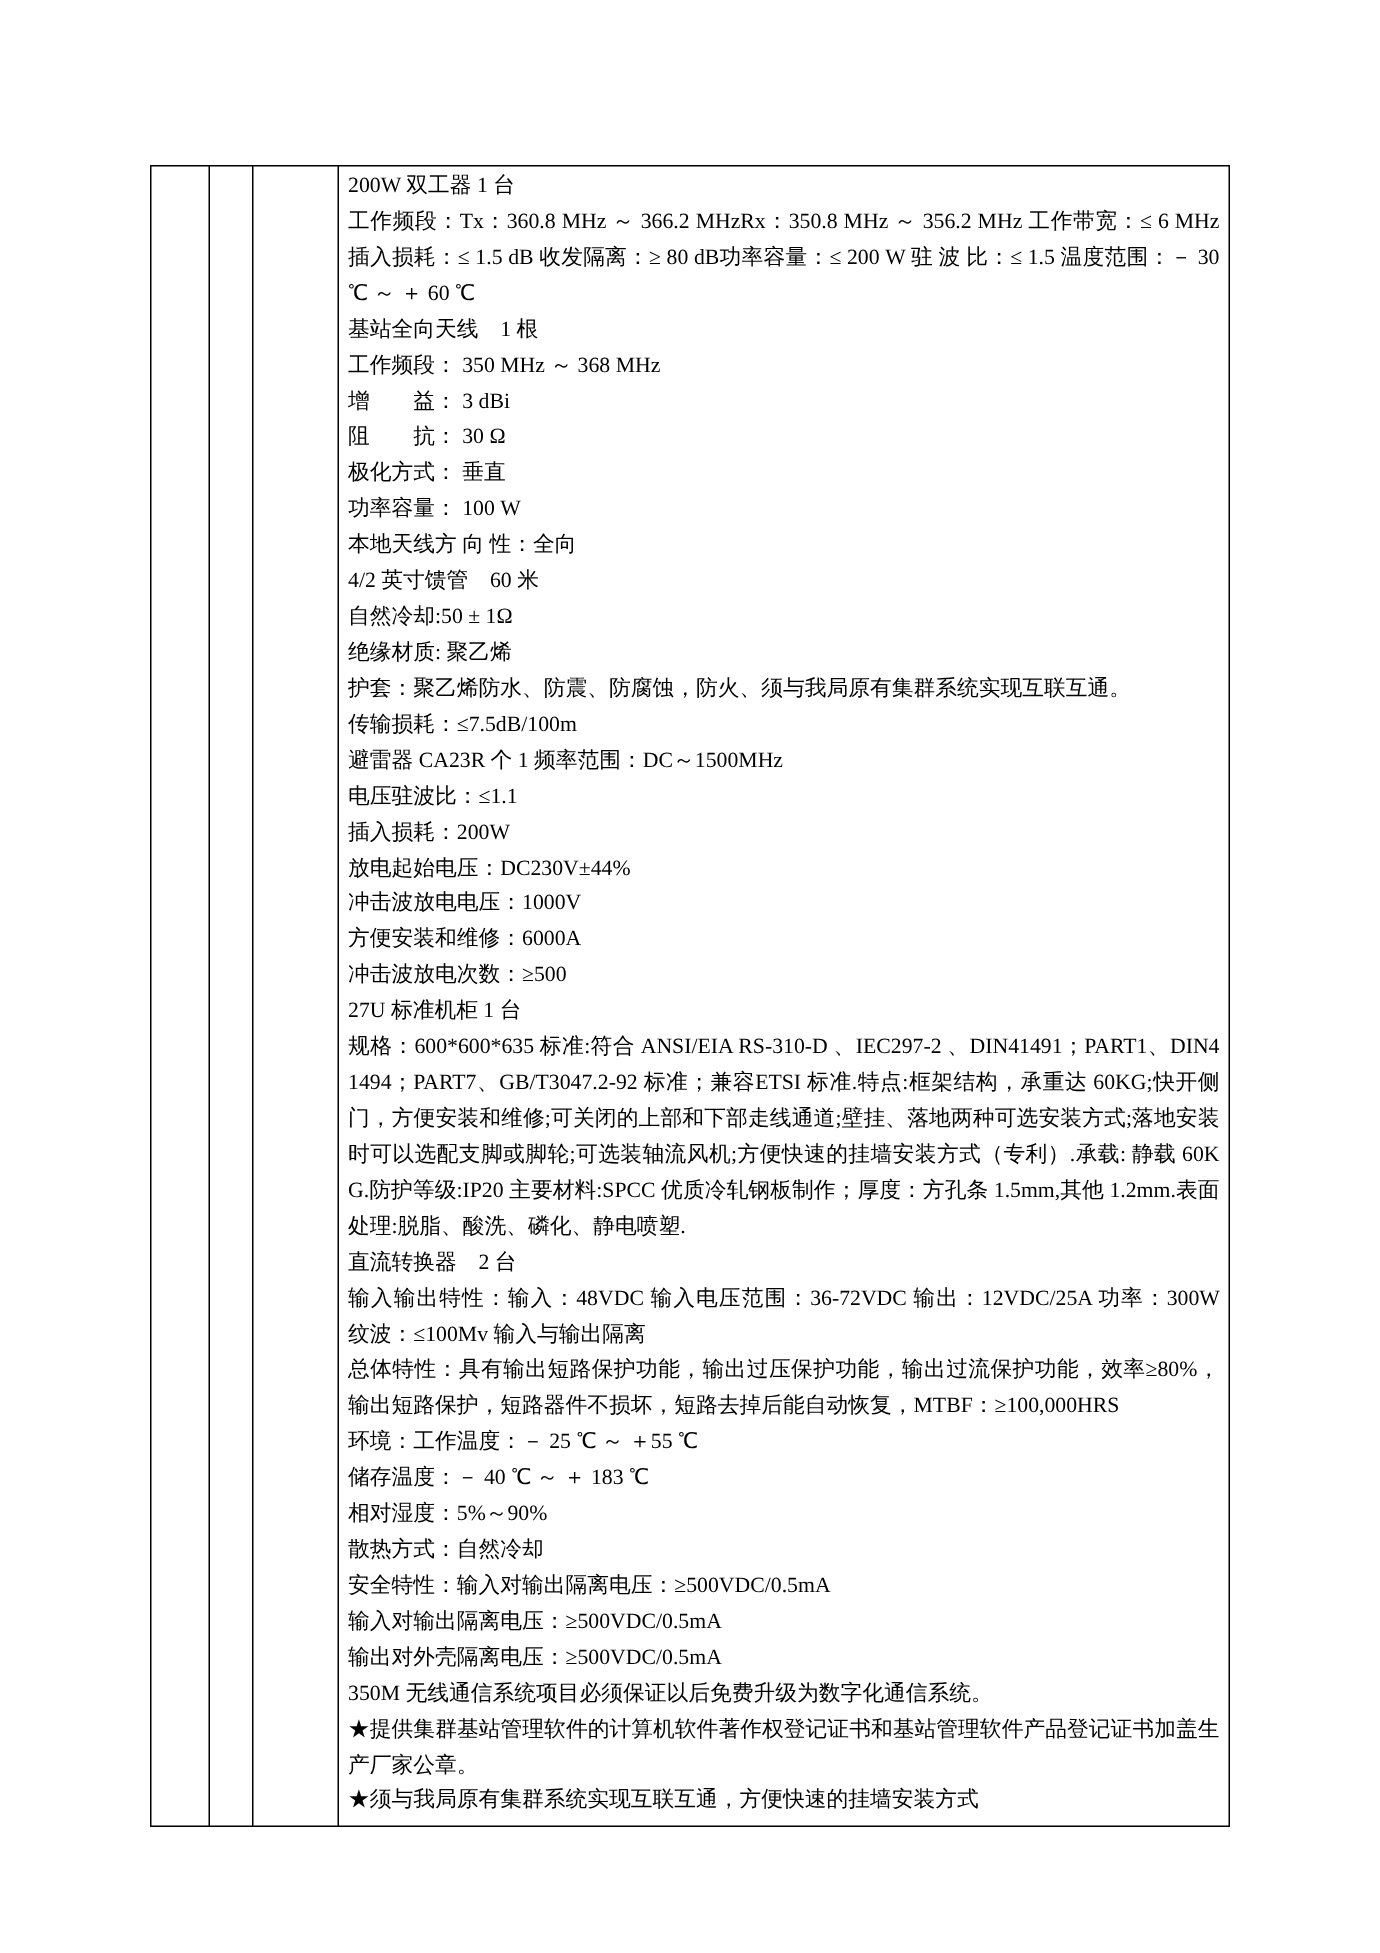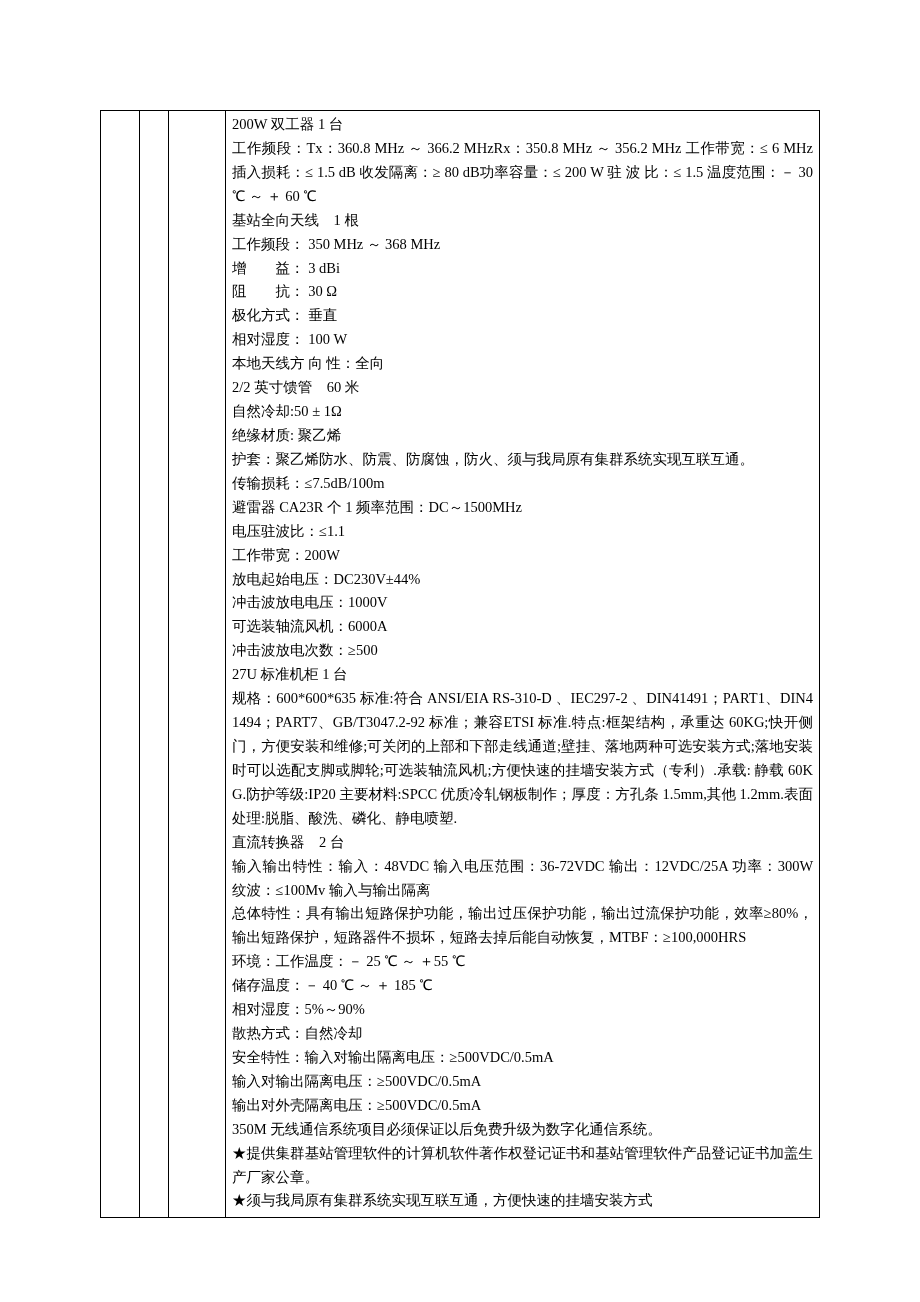--- a/index.html
+++ b/index.html
@@ -54,41 +54,41 @@
       <td class="c3"></td>
       <td class="c4">
         <div class="content" id="spec-content">
               <p>200W 双工器 1 台</p>
               <p>工作频段：Tx：360.8 MHz ～ 366.2 MHzRx：350.8 MHz ～ 356.2 MHz 工作带宽：≤ 6 MHz 插入损耗：≤ 1.5 dB 收发隔离：≥ 80 dB功率容量：≤ 200 W 驻 波 比：≤ 1.5 温度范围：－ 30 ℃ ～ ＋ 60 ℃</p>
               <p>基站全向天线　1 根</p>
               <p>工作频段： 350 MHz ～ 368 MHz</p>
               <p>增　　益： 3 dBi</p>
               <p>阻　　抗： 30 Ω</p>
               <p>极化方式： 垂直</p>
-              <p>相对湿度： 100 W</p>
+              <p>功率容量： 100 W</p>
               <p>本地天线方 向 性：全向</p>
-              <p>2/2 英寸馈管　60 米</p>
+              <p>4/2 英寸馈管　60 米</p>
               <p>自然冷却:50 ± 1Ω</p>
               <p>绝缘材质: 聚乙烯</p>
               <p>护套：聚乙烯防水、防震、防腐蚀，防火、须与我局原有集群系统实现互联互通。</p>
               <p>传输损耗：≤7.5dB/100m</p>
               <p>避雷器 CA23R 个 1 频率范围：DC～1500MHz</p>
               <p>电压驻波比：≤1.1</p>
-              <p>工作带宽：200W</p>
+              <p>插入损耗：200W</p>
               <p>放电起始电压：DC230V±44%</p>
               <p>冲击波放电电压：1000V</p>
-              <p>可选装轴流风机：6000A</p>
+              <p>方便安装和维修：6000A</p>
               <p>冲击波放电次数：≥500</p>
               <p>27U 标准机柜 1 台</p>
               <p>规格：600*600*635 标准:符合 ANSI/EIA RS-310-D 、IEC297-2 、DIN41491；PART1、DIN41494；PART7、GB/T3047.2-92 标准；兼容ETSI 标准.特点:框架结构，承重达 60KG;快开侧门，方便安装和维修;可关闭的上部和下部走线通道;壁挂、落地两种可选安装方式;落地安装时可以选配支脚或脚轮;可选装轴流风机;方便快速的挂墙安装方式（专利）.承载: 静载 60KG.防护等级:IP20 主要材料:SPCC 优质冷轧钢板制作；厚度：方孔条 1.5mm,其他 1.2mm.表面处理:脱脂、酸洗、磷化、静电喷塑.</p>
               <p>直流转换器　2 台</p>
               <p>输入输出特性：输入：48VDC 输入电压范围：36-72VDC 输出：12VDC/25A 功率：300W　　　纹波：≤100Mv 输入与输出隔离</p>
               <p>总体特性：具有输出短路保护功能，输出过压保护功能，输出过流保护功能，效率≥80%，输出短路保护，短路器件不损坏，短路去掉后能自动恢复，MTBF：≥100,000HRS</p>
               <p>环境：工作温度：－ 25 ℃ ～ ＋55 ℃</p>
-              <p>储存温度：－ 40 ℃ ～ ＋ 185 ℃</p>
+              <p>储存温度：－ 40 ℃ ～ ＋ 183 ℃</p>
               <p>相对湿度：5%～90%</p>
               <p>散热方式：自然冷却</p>
               <p>安全特性：输入对输出隔离电压：≥500VDC/0.5mA</p>
               <p>输入对输出隔离电压：≥500VDC/0.5mA</p>
               <p>输出对外壳隔离电压：≥500VDC/0.5mA</p>
               <p>350M 无线通信系统项目必须保证以后免费升级为数字化通信系统。</p>
               <p>★提供集群基站管理软件的计算机软件著作权登记证书和基站管理软件产品登记证书加盖生产厂家公章。</p>
               <p>★须与我局原有集群系统实现互联互通，方便快速的挂墙安装方式</p>
             </div>
       </td>

